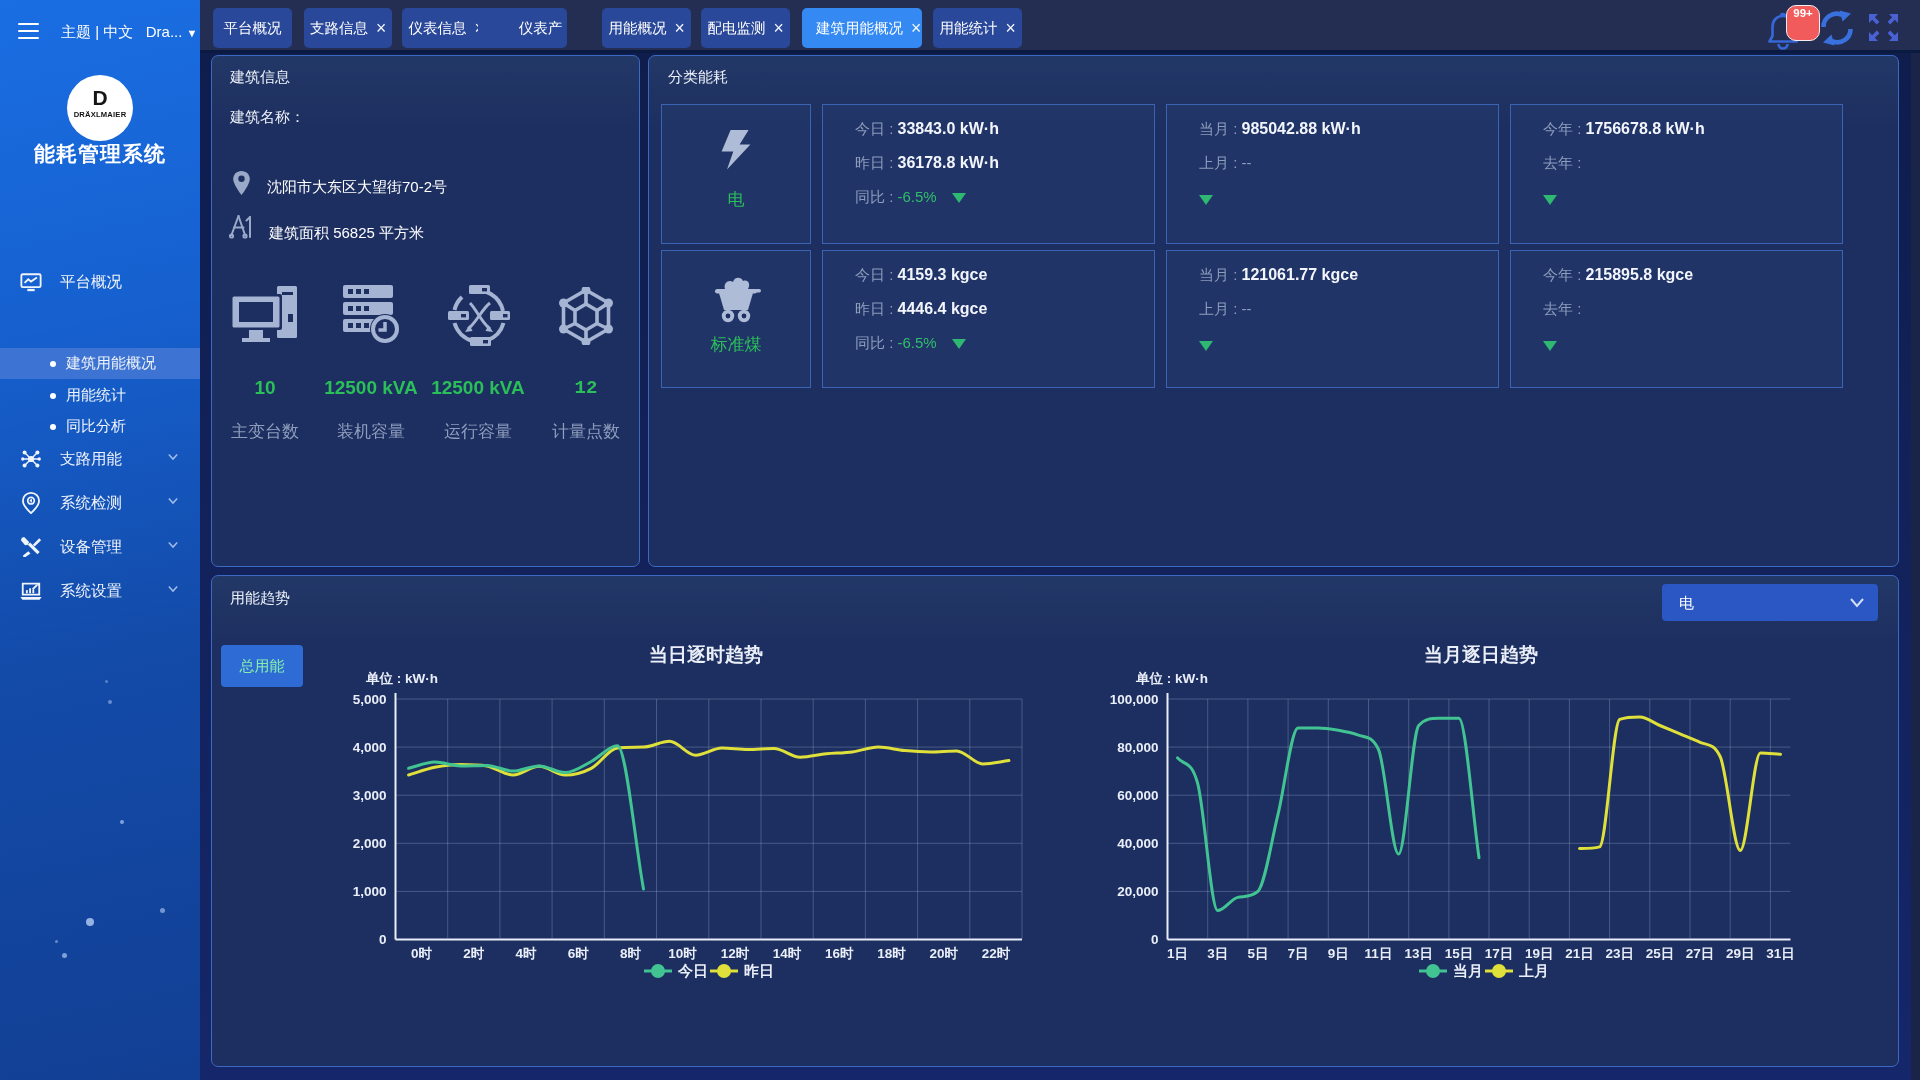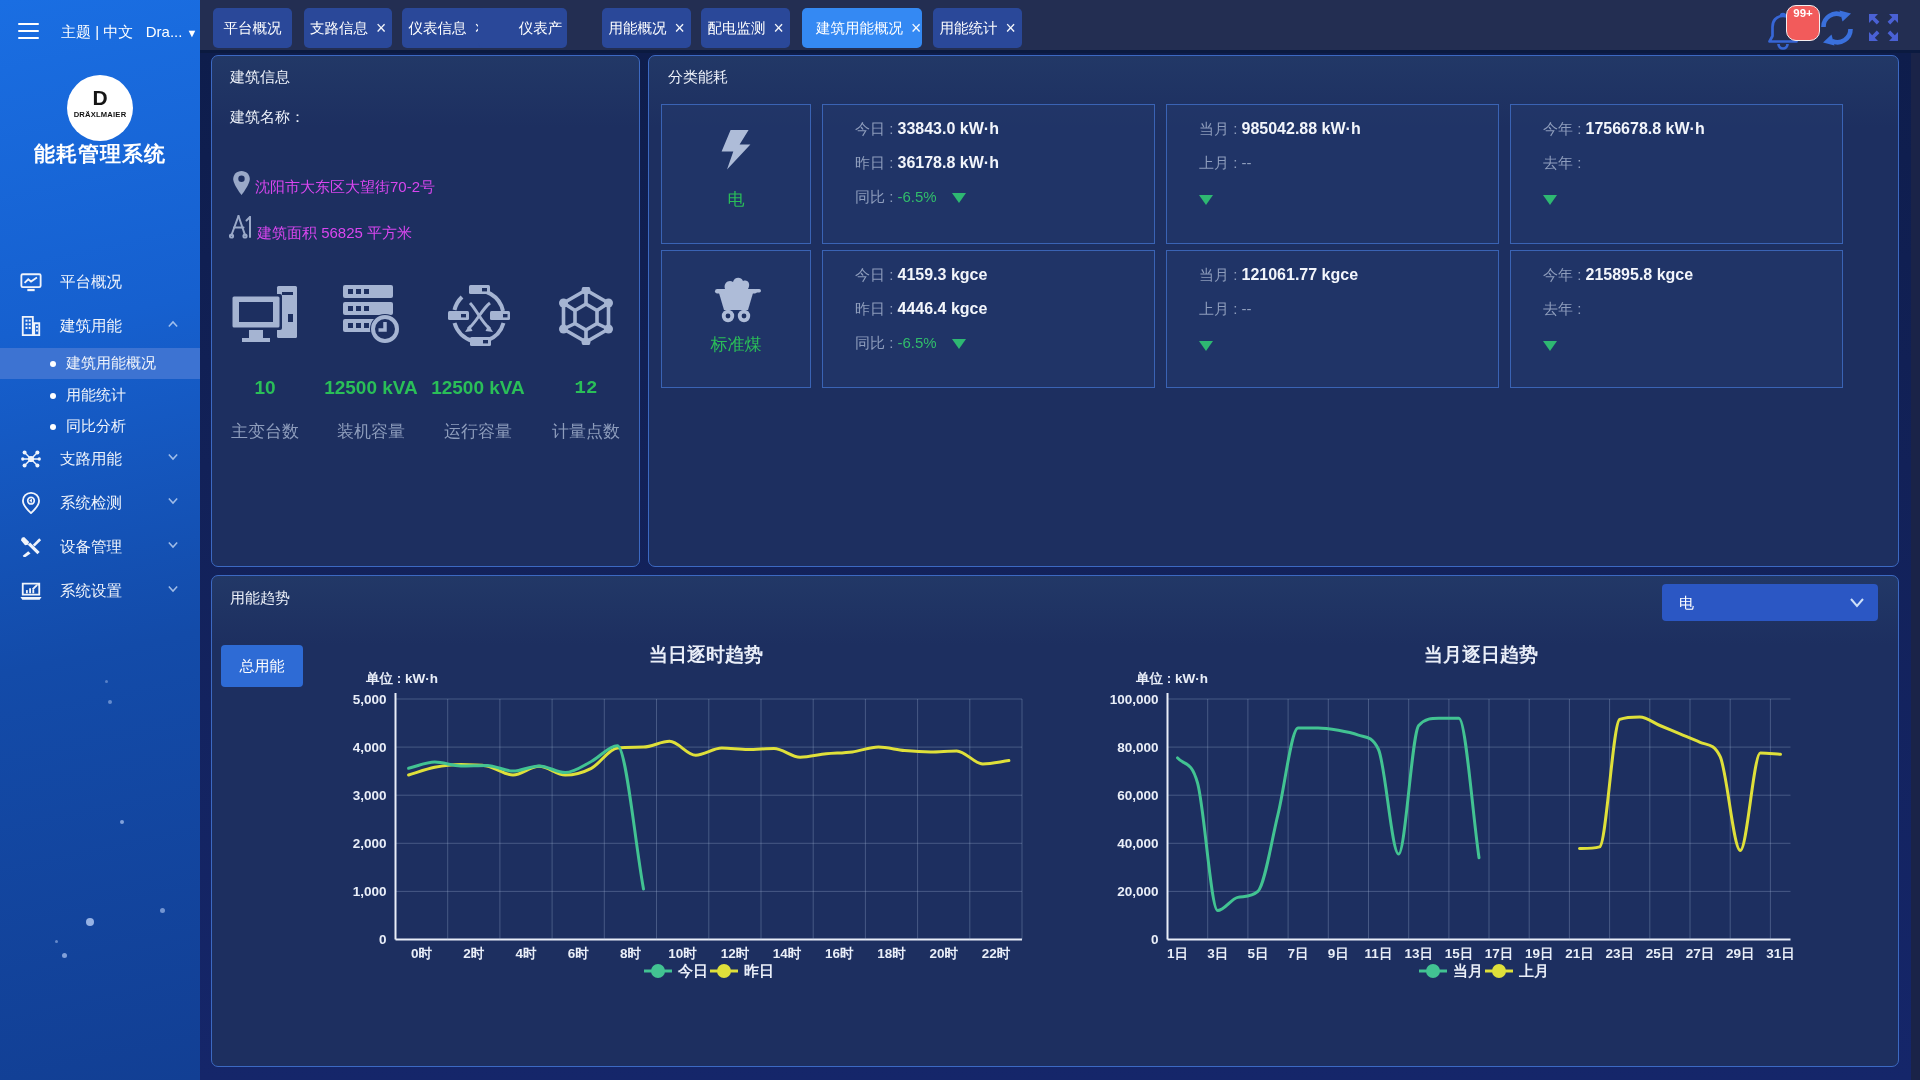--- a/index.html
+++ b/index.html
@@ -43,38 +43,38 @@
 .panel { position:absolute; background:linear-gradient(180deg,#223867 0%, #1d2f60 14%, #1d2f60 100%);
   border:1.5px solid #3c69c2; border-radius:7px; }
 #p1 { left:211px; top:55px; width:429px; height:512px; }
 #p2 { left:648px; top:55px; width:1251px; height:512px; }
 #p3 { left:211px; top:575px; width:1688px; height:492px; }
 .ptitle { position:absolute; color:#eef2fa; font-size:15px; }
 
 
 #selname { position:absolute; left:310px; top:97px; width:300px; height:38px; background:#2c4896;
   border-radius:4px; color:#fff; font-size:15.5px; line-height:38px; padding-left:21px; }
-.gray { color:#d946ef; }
+.gray { color:#ffffff;margin-left:12px; }
 .statval { position:absolute; color:#2abf58; font-size:19px; font-weight:bold; text-align:center; }
 .statlab { position:absolute; color:#8e9dbc; font-size:17px; text-align:center; }
 
 
 .ccell { position:absolute; border:1px solid #3a63b4; background:rgba(35,57,110,0.5); }
 .cline { position:absolute; font-size:15px; color:#8e9dbc; white-space:nowrap; }
 .cline b { color:#f2f5fb; font-size:16px; }
 .cline .grn { color:#31bd6b; }
 .tri { display:inline-block; width:0; height:0; border-left:7px solid transparent;
   border-right:7px solid transparent; border-top:10px solid #2eb872; vertical-align:middle; }
 .cicon-label { position:absolute; width:100%; text-align:center; color:#2abf58; font-size:17px; }
 
 
 #trendsel { position:absolute; left:1662px; top:584px; width:216px; height:37px; background:#2b57c4;
   border-radius:4px; color:#fff; font-size:15px; line-height:37px; padding-left:17px; }
 #btn-total { position:absolute; left:221px; top:645px; width:82px; height:42px; background:#2e6bd5;
-  border-radius:4px; color:#ffffff; font-size:15px; text-align:center; line-height:42px; }
+  border-radius:4px; color:#86efac; font-size:15px; text-align:center; line-height:42px; }
 </style>
 </head>
 <body>
 <div id="root">
 
   <div id="sidebar">
     <div class="dot" style="left:108px;top:700px;width:4px;height:4px;opacity:.6"></div>
     <div class="dot" style="left:120px;top:820px;width:4px;height:4px;opacity:.8"></div>
     <div class="dot" style="left:86px;top:918px;width:8px;height:8px;opacity:.95"></div>
     <div class="dot" style="left:160px;top:908px;width:5px;height:5px;opacity:.7"></div>
@@ -94,39 +94,20 @@
     <div id="systitle">能耗管理系统</div>
     <div class="mi" style="top:260px">
         <span class="ic"><svg viewBox="0 0 24 24" width="22" height="22">
             <g fill="none" stroke="#f0f4fb" stroke-width="2">
 <rect x="1.5" y="3.5" width="21" height="14" rx="1.5"></rect>
 <polyline points="5,13 9,9 12,11.5 18.5,7"></polyline>
 </g>
             <rect x="8" y="19.5" width="8" height="2.5" fill="#f0f4fb"></rect>
           </svg></span>
         <span class="tx">平台概况</span>
-      </div>
-<div class="mi" style="top:304px">
-        <span class="ic"><svg viewBox="0 0 24 24" width="22" height="22">
-            <g fill="#f0f4fb">
-<path d="M3 2 h11 v20 h-11 z M15.5 9 h5.5 v13 h-5.5 z" fill="none" stroke="#f0f4fb" stroke-width="2"></path>
-<rect x="6" y="5" width="2.2" height="2.2"></rect>
-              <rect x="9.5" y="5" width="2.2" height="2.2"></rect>
-<rect x="6" y="9" width="2.2" height="2.2"></rect>
-              <rect x="9.5" y="9" width="2.2" height="2.2"></rect>
-<rect x="6" y="13" width="2.2" height="2.2"></rect>
-              <rect x="9.5" y="13" width="2.2" height="2.2"></rect>
-<rect x="17.5" y="12" width="2" height="2"></rect>
-              <rect x="17.5" y="16" width="2" height="2"></rect>
-</g>
-          </svg></span>
-        <span class="tx">建筑用能</span>
-        <svg class="car" viewBox="0 0 12 8" width="12" height="8">
-          <path d="M1 7 L6 1.5 L11 7" stroke="#cfe0f8" stroke-width="1.8" fill="none"></path>
-        </svg>
       </div>
 <div class="smi sel" style="top:348px">
         <span class="blt"></span>
         <span class="tx">建筑用能概况</span>
       </div>
 <div class="smi" style="top:380px">
         <span class="blt"></span>
         <span class="tx">用能统计</span>
       </div>
 <div class="smi" style="top:411px">

